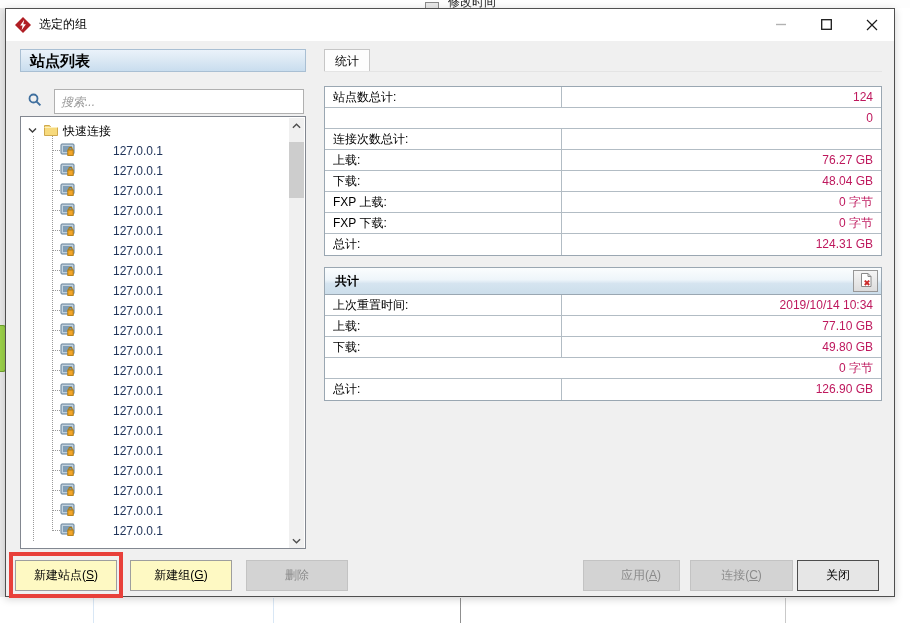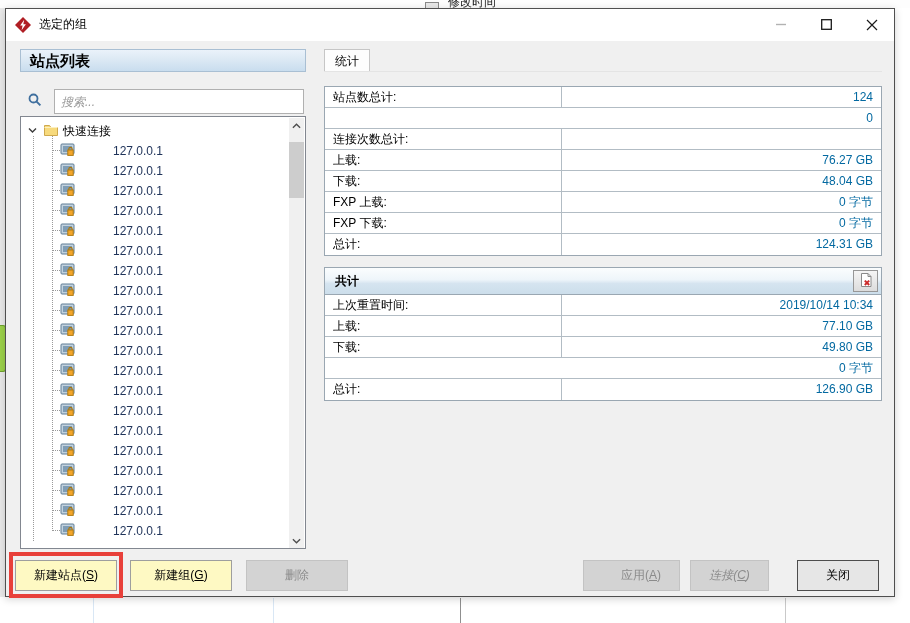--- a/index.html
+++ b/index.html
@@ -75,34 +75,34 @@
                     background:linear-gradient(180deg,#fbfdfe 0%,#eef5fa 45%,#d5e4f0 60%,#ccdeeb 100%);
                     border-bottom:1px solid #9aa7b2; }
   .section-title { position:absolute; left:10px; top:0; line-height:26px; font-size:12px; font-weight:bold; color:#000; }
   .reset-btn { position:absolute; right:3px; top:2px; width:25px; height:22px;
                background:linear-gradient(180deg,#f5f5f5,#dcdcdc); border:1px solid #979797;
                display:flex; align-items:center; justify-content:center; }
   .srow { display:flex; height:21px; border-bottom:1px solid #b2bcc4; }
   .srow:last-child { border-bottom:none; }
   .cell-label { width:237px; border-right:1px solid #b2bcc4; font-size:12px; color:#000;
                 line-height:20px; padding-left:8px; }
-  .cell-value { flex:1; font-size:12px; color:#0369a1; line-height:20px; text-align:right; padding-right:8px; }
+  .cell-value { flex:1; font-size:12px; color:#be185d; line-height:20px; text-align:right; padding-right:8px; }
 
   
   .footer { position:absolute; left:0; top:551px; width:890px; height:38px; }
   .btn { position:absolute; top:0; height:31px; width:102px; font-size:12px; color:#000;
          background:#fef9c3; border:1px solid #9e9e9e; font-family:"Liberation Sans",sans-serif; }
   .btn u { text-decoration:underline; }
   .btn.disabled { color:#8b8b8b; background:#d3d3d3; border-color:#c3c3c3; }
   .btn.default { border-color:#4d4d4d; background:#e6e6e6; }
   .btn-new-site { left:9px; }
   .btn-new-group { left:124px; }
   .btn-delete { left:240px; }
   .btn-apply { left:577px; width:97px;padding-left:19px; }
-  .btn-connect { left:684px; width:79px;font-style:italic; }
+  .btn-connect { left:684px; width:103px; }
   .btn-close { left:791px; width:82px; }
 
   .annotation { position:absolute; left:3px; top:543px; width:114px; height:46px;
                 border:4px solid #e8403a; pointer-events:none; }
 </style>
 </head>
 <body>
 
 <div class="screen">
 

